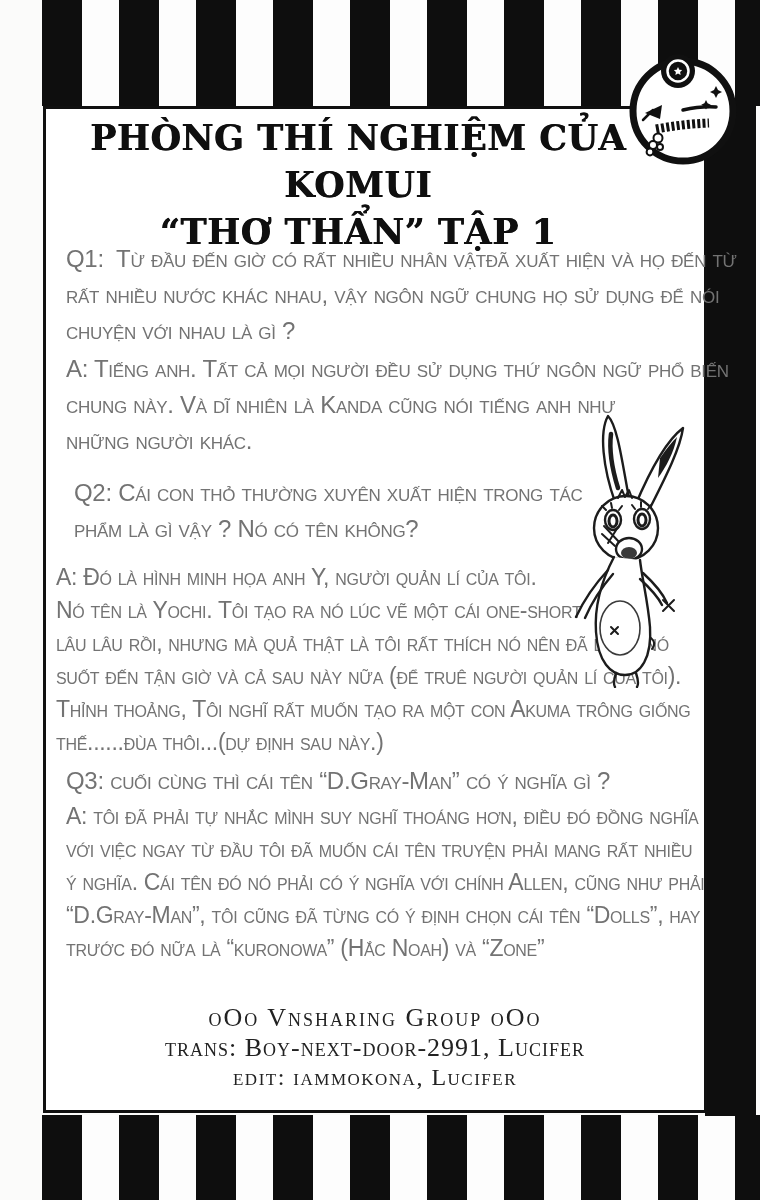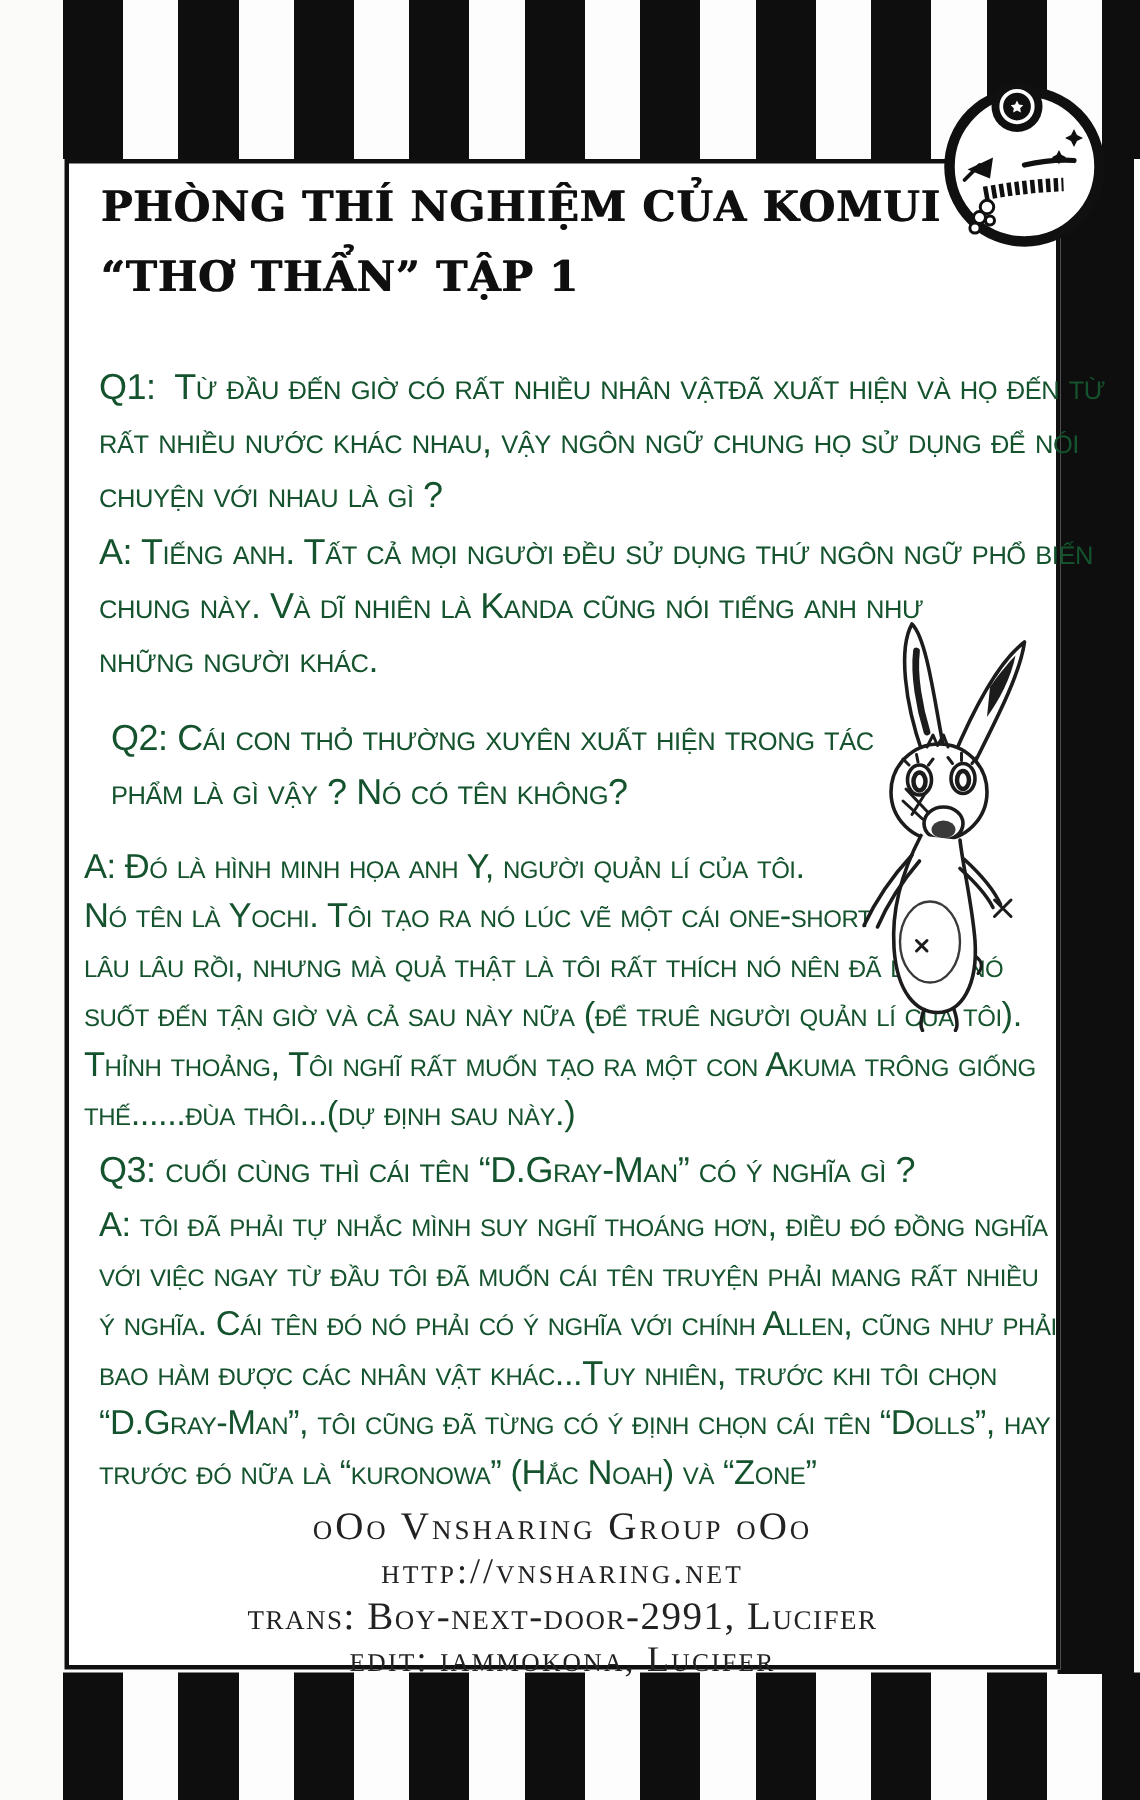--- a/index.html
+++ b/index.html
@@ -12,26 +12,26 @@
   .stripes{position:absolute;left:42px;width:718px;
     background:repeating-linear-gradient(90deg,#0e0e0e 0 40px,#fdfdfd 40px 77px);}
   .stripes.top{top:0;height:106px;}
   .stripes.bottom{top:1115px;height:85px;}
   
   .right-bar{position:absolute;left:705px;top:104px;width:51px;height:1012px;background:#0e0e0e;}
   
   .content-box{position:absolute;box-sizing:border-box;left:43px;top:106px;width:664px;height:1007px;
     background:#ffffff;border:3px solid #101010;}
   
-  .title{position:absolute;left:43px;top:114px;width:630px;
+  .title{position:absolute;left:43px;top:114px;width:630px;text-align:center;
     font-family:"DejaVu Serif","Liberation Serif",serif;font-weight:700;
-    font-size:28px;line-height:47px;letter-spacing:.5px;color:#0f0f0f;
-    text-shadow:.6px 0 0 #0f0f0f;margin-left:24px;}
+    font-size:35px;line-height:47px;letter-spacing:.5px;color:#0f0f0f;
+    text-shadow:.6px 0 0 #0f0f0f;}
   
-  .qa{position:absolute;font-variant:small-caps;letter-spacing:-.3px;color:#14532d;}
+  .qa{position:absolute;font-variant:small-caps;letter-spacing:-.3px;color:#737373;}
   .qa .tline{white-space:pre;}
   .sz-a{font-size:24px;line-height:36px;}
   .sz-b{font-size:23px;line-height:33px;}
   
   .credits{position:absolute;left:43px;top:1002px;width:664px;text-align:center;
     font-family:"Liberation Serif","DejaVu Serif",serif;font-variant:small-caps;color:#222;}
   .c1{font-size:26px;line-height:31px;letter-spacing:2px;}
   .c2{font-size:24px;line-height:30px;letter-spacing:2px;}
   .c3{font-size:26px;line-height:30px;letter-spacing:1px;}
   .c4{font-size:24px;line-height:29px;letter-spacing:1.5px;}
@@ -93,21 +93,20 @@
       <div class="tline">Thỉnh thoảng, Tôi nghĩ rất muốn tạo ra một con Akuma trông giống</div>
       <div class="tline">thế......đùa thôi...(dự định sau này.)</div>
     </div>
   <div class="qa sz-a" style="left:66px;top:763px;">
       <div class="tline">Q3: cuối cùng thì cái tên “D.Gray-Man” có ý nghĩa gì ?</div>
     </div>
   <div class="qa sz-b" style="left:66px;top:800px;">
       <div class="tline">A: tôi đã phải tự nhắc mình suy nghĩ thoáng hơn, điều đó đồng nghĩa</div>
       <div class="tline">với việc ngay từ đầu tôi đã muốn cái tên truyện phải mang rất nhiều</div>
       <div class="tline">ý nghĩa. Cái tên đó nó phải có ý nghĩa với chính Allen, cũng như phải</div>
-      <div class="tline">bao hàm được các nhân vật khác...Tuy nhiên, trước khi tôi chọn</div>
       <div class="tline">“D.Gray-Man”, tôi cũng đã từng có ý định chọn cái tên “Dolls”, hay</div>
       <div class="tline">trước đó nữa là “kuronowa” (Hắc Noah) và “Zone”</div>
     </div>
 
   <svg class="rabbit" viewBox="0 0 152 282" fill="none" stroke="#1c1c1c" stroke-width="2.4" stroke-linecap="round" stroke-linejoin="round">
 
     <path d="M52 96 C40 62 36 26 45 10 C55 20 60 62 66 92" fill="#ffffff"></path>
     <path d="M48 28 C46 44 50 66 55 82" stroke-width="4.5"></path>
     <path d="M72 100 C88 62 104 34 120 22 C117 44 100 76 85 106" fill="#ffffff"></path>
     <path d="M97 52 C104 42 110 35 114 31 C111 46 103 61 95 72 Z" fill="#1c1c1c" stroke="none"></path>
@@ -134,18 +133,17 @@
     <path d="M80 167 C92 178 100 188 104 197 M77 173 C88 183 95 191 99 199"></path>
     <path d="M100 194 l11 11 M111 194 l-11 11" stroke-width="2"></path>
     <path d="M48 221 l7 7 M55 221 l-7 7" stroke-width="2"></path>
 
     <path d="M53 267 C51 273 50 278 52 281 M73 267 C75 273 76 278 74 281"></path>
     <path d="M88 232 q6 5 1 11" stroke-width="2"></path>
   </svg>
 
   <div class="credits">
     <div class="c1">oOo Vnsharing Group oOo</div>
-    <div class="c2">http://vnsharing.net</div>
     <div class="c3">trans: Boy-next-door-2991, Lucifer</div>
     <div class="c4">edit: iammokona, Lucifer</div>
   </div>
 
 </div>
 
 </body></html>

